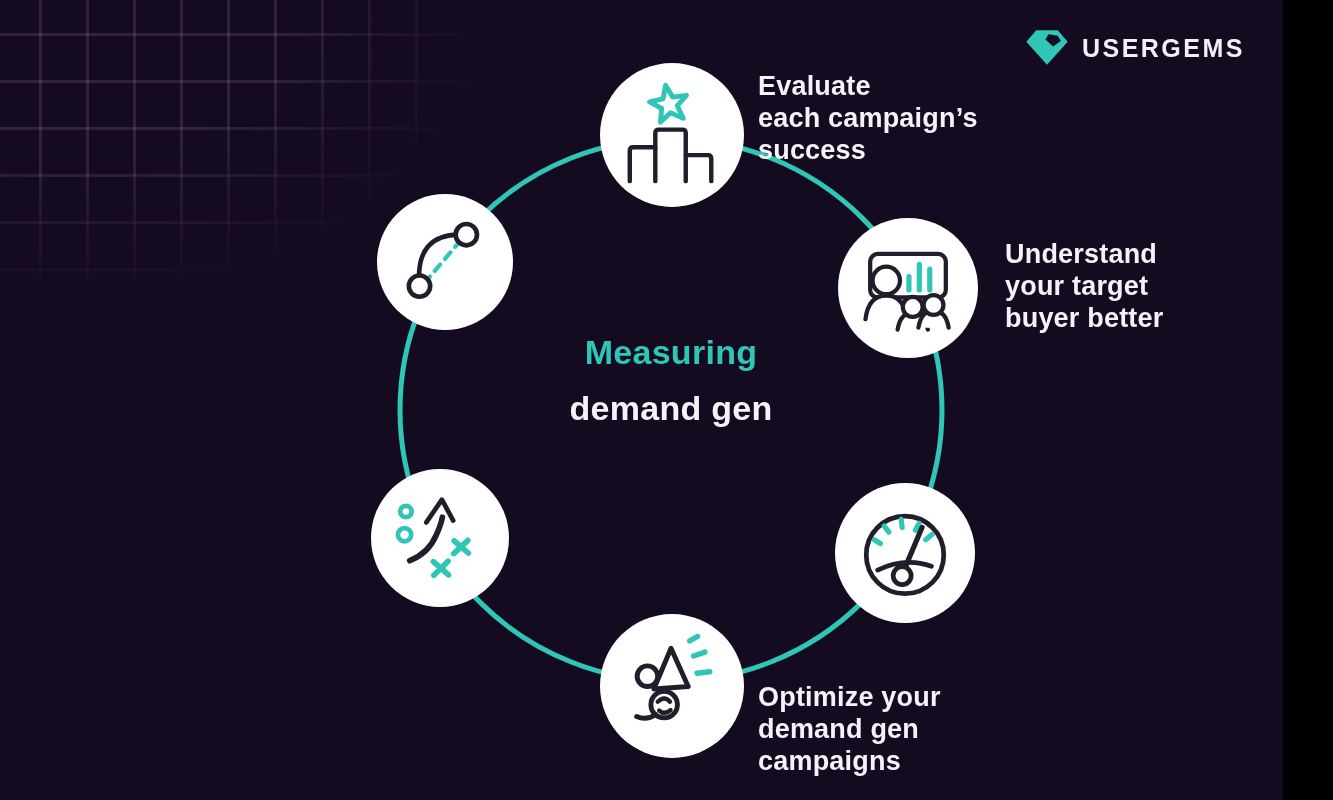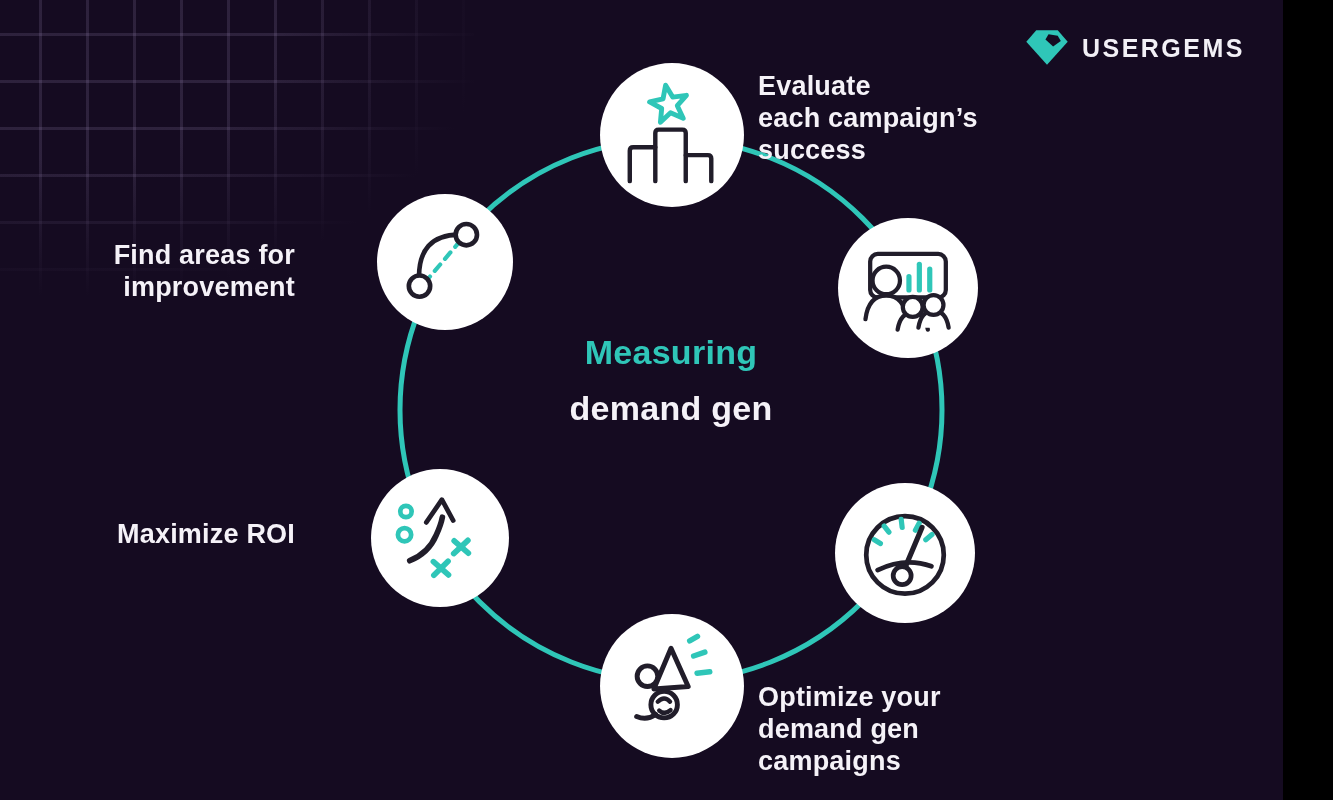--- a/index.html
+++ b/index.html
@@ -111,20 +111,23 @@
       <path class="teal" stroke-width="5.5" d="M67 57 L67 30"></path>
       <path class="teal" stroke-width="5.5" d="M78 57 L78 35"></path>
       <path class="ink wfill" stroke-width="4.5" d="M10 88 Q13 63 32 63 Q51 63 54 88"></path>
       <circle class="ink wfill" stroke-width="4.5" cx="32" cy="47" r="14.5"></circle>
       <path class="ink wfill" stroke-width="4.5" d="M44 99 Q47 81 60 81 Q73 81 76 99"></path>
       <circle class="ink wfill" stroke-width="4.5" cx="60" cy="75" r="10.5"></circle>
       <path class="ink wfill" stroke-width="4.5" d="M66 97 Q69 79 82 79 Q95 79 98 97"></path>
       <circle class="ink wfill" stroke-width="4.5" cx="82" cy="73" r="10.5"></circle>
     </svg>
   </div>
+  <div class="label label-understand">Understand
+your target
+buyer better</div>
 
   <div class="node node-bottom-right">
     <svg width="104" height="104" viewBox="0 0 110 110">
       <circle class="ink" stroke-width="5" cx="55" cy="57" r="41"></circle>
       <path class="teal" stroke-width="5.5" d="M29 45 L22.5 41"></path>
       <path class="teal" stroke-width="5.5" d="M38 33 L33 26.5"></path>
       <path class="teal" stroke-width="5.5" d="M52 28 L51 19.5"></path>
       <path class="teal" stroke-width="5.5" d="M66 31 L70 23.5"></path>
       <path class="teal" stroke-width="5.5" d="M77 41 L83.5 35.5"></path>
       <path class="ink" stroke-width="5" d="M26 73 Q55 59 83 69"></path>
@@ -155,26 +158,23 @@
       <circle class="teal" stroke-width="5" cx="19" cy="27" r="6"></circle>
       <circle class="teal" stroke-width="5" cx="17.5" cy="51.5" r="7"></circle>
       <path class="ink" stroke-width="6" d="M23 79 Q43 71 51 52 Q56 41 57.5 33"></path>
       <path class="ink" stroke-width="5" d="M40.5 38.5 L57 14.5 L69 36.5"></path>
       <path class="teal" stroke-width="6" d="M70 58 L85 71"></path>
       <path class="teal" stroke-width="6" d="M84.5 57.5 L69.5 71.5"></path>
       <path class="teal" stroke-width="6" d="M48 80 L64 94"></path>
       <path class="teal" stroke-width="6" d="M63.5 79.5 L48.5 94.5"></path>
     </svg>
   </div>
-  <div class="label label-maximize">Maximize ROI</div>
 
   <div class="node node-top-left">
     <svg width="102" height="102" viewBox="0 0 110 110">
       <path class="ink" stroke-width="5" d="M27 73 Q26 26 70 25.5"></path>
       <path class="teal" stroke-width="4.5" stroke-dasharray="9 8" d="M33 77.5 L75 28"></path>
       <circle class="ink wfill" stroke-width="5" cx="27.5" cy="81" r="11.5"></circle>
       <circle class="ink wfill" stroke-width="5" cx="78" cy="25.5" r="11.5"></circle>
     </svg>
   </div>
-  <div class="label label-find">Find areas for
-improvement</div>
 
 </div>
 
 </body></html>

